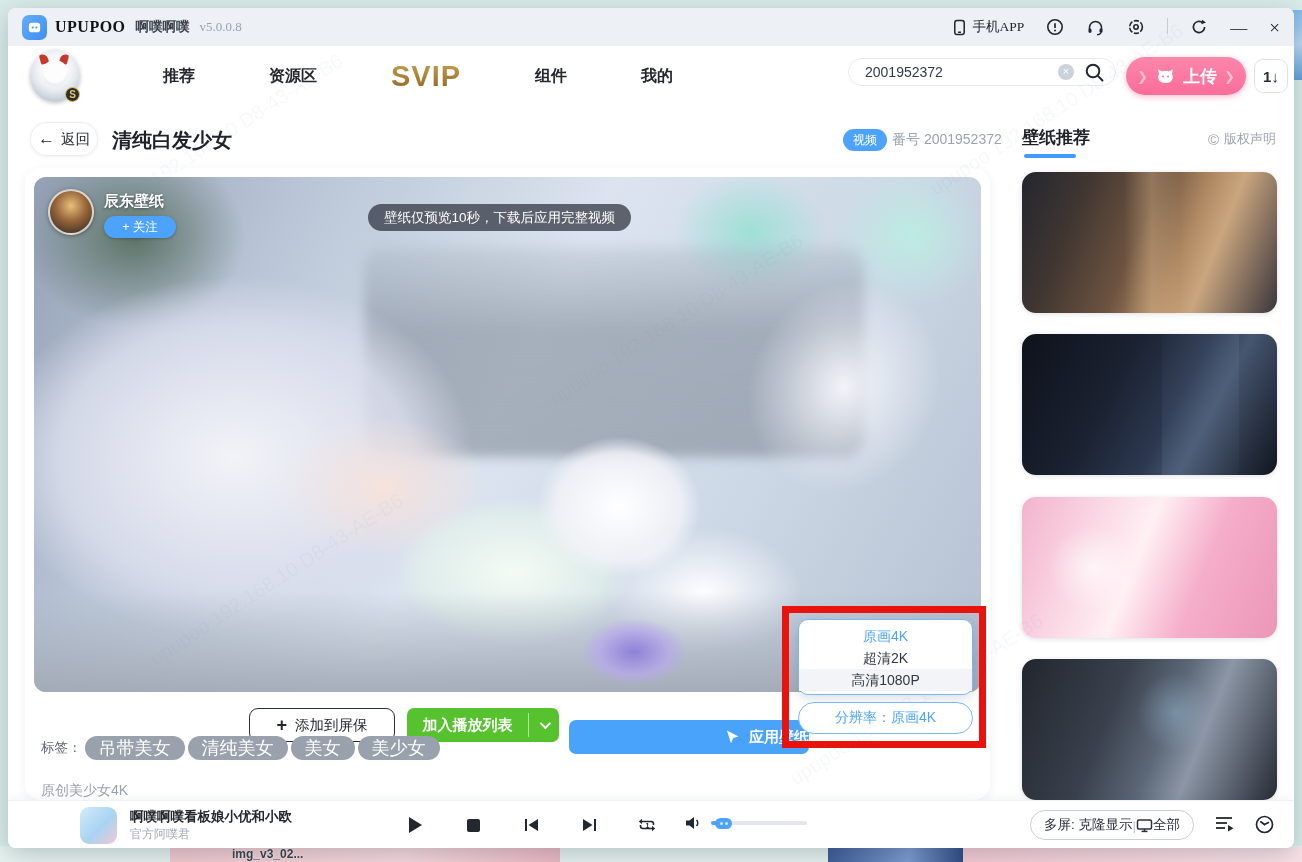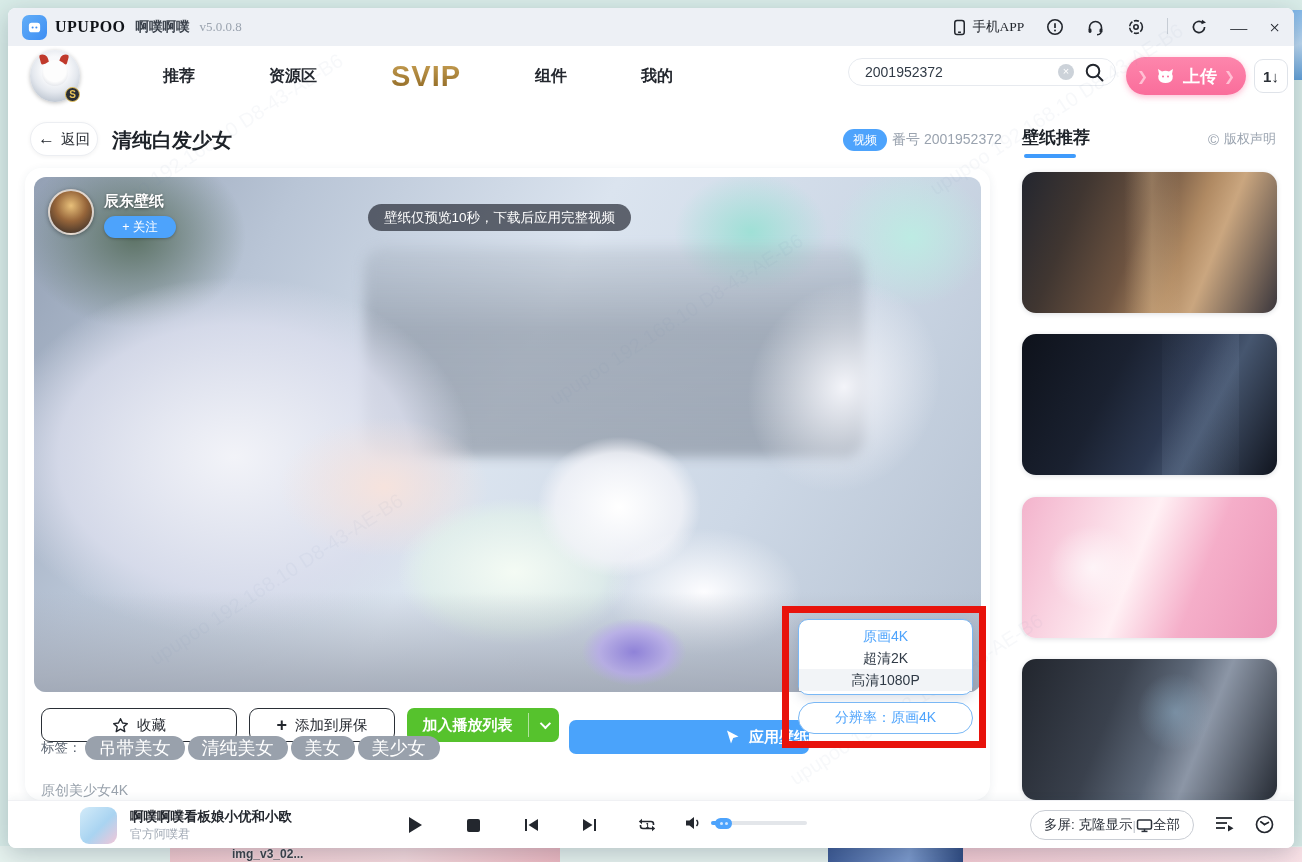--- a/index.html
+++ b/index.html
@@ -287,26 +287,20 @@
           <div class="name">辰东壁纸</div>
           <div class="follow-btn">
             <span>+</span>
             <span>关注</span>
           </div>
         </div>
       </div>
       <div class="preview-tip">壁纸仅预览10秒，下载后应用完整视频</div>
     </div>
 
-    <div class="btn-outline btn-fav">
-      <svg class="ic" width="17" height="17" viewBox="0 0 18 18">
-          <path d="M9 1.8 L11.2 6.4 L16.2 7 L12.5 10.4 L13.5 15.4 L9 12.9 L4.5 15.4 L5.5 10.4 L1.8 7 L6.8 6.4 Z" fill="none" stroke="#23272e" stroke-width="1.5" stroke-linejoin="round"></path>
-        </svg>
-      <span>收藏</span>
-    </div>
     <div class="btn-outline btn-saver">
       <span style="font-size:18px; font-weight:700;">+</span>
       <span>添加到屏保</span>
     </div>
     <div class="btn-playlist">
       <div class="lab">加入播放列表</div>
       <div class="split"></div>
       <div class="chev">
           <div class="chev-down"></div>
         </div>

